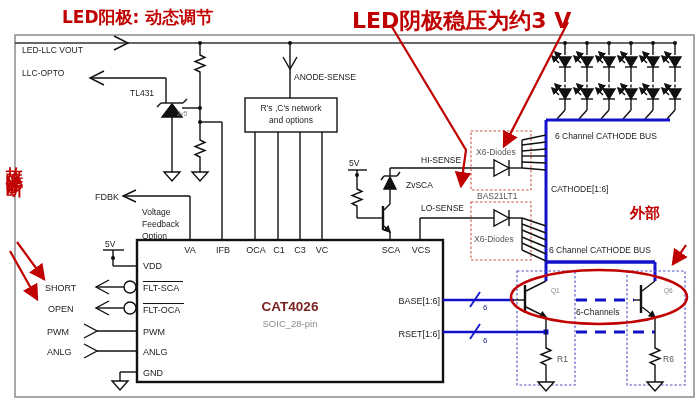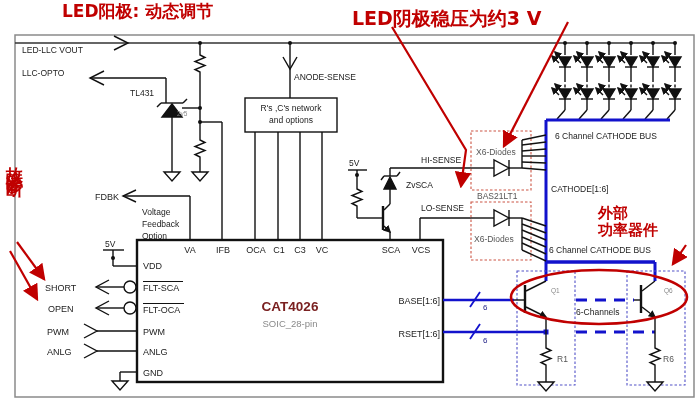--- a/index.html
+++ b/index.html
@@ -1,26 +1,26 @@
 <!DOCTYPE html>
 <html><head>
 <meta charset="utf-8">
 <style>
   html,body{margin:0;padding:0;background:#fff;}
   .stage{position:relative;width:698px;height:404px;background:#fff;overflow:hidden;
          font-family:"Liberation Sans","DejaVu Sans",sans-serif;}
   .stage svg{position:absolute;left:0;top:0;}
   .red-note{position:absolute;color:#c00000;font-weight:bold;white-space:nowrap;
             font-family:"DejaVu Sans","Liberation Sans",sans-serif;}
-  .note-anode{left:62px;top:0;font-size:17px;}
-  .note-reg{left:352px;top:6px;font-size:19px;}
+  .note-anode{left:62px;top:6px;font-size:17px;}
+  .note-reg{left:352px;top:6px;font-size:22px;}
   .note-ovp{left:554px;top:2px;font-size:16px;}
   .note-fault{left:4px;top:154px;font-size:17px;writing-mode:vertical-rl;
               text-orientation:upright;letter-spacing:4px;}
-  .note-ext{position:absolute;left:598px;top:205px;width:94px;text-align:left;
+  .note-ext{position:absolute;left:598px;top:205px;width:94px;text-align:center;
             color:#c00000;font-weight:bold;font-size:15px;line-height:1.1;
             font-family:"DejaVu Sans","Liberation Sans",sans-serif;}
   text{font-family:"Liberation Sans","DejaVu Sans",sans-serif;fill:#222;}
   .lbl{font-size:8.5px;}
   .pin{font-size:9px;}
   .tiny{font-size:6.5px;fill:#888;}
   .gray{fill:#555;}
   .navy{fill:#222288;font-size:8px;}
   .chipname{font-size:13.5px;font-weight:bold;fill:#7a2121;}
   .chippkg{font-size:9.5px;fill:#8a8a8a;}
@@ -348,16 +348,15 @@
     <line x1="686" y1="245" x2="673" y2="264" marker-end="url(#mRed)"></line>
     <ellipse cx="599" cy="297" rx="88" ry="27" stroke-width="2.6"></ellipse>
   </g>
 </svg>
 
 <div class="red-note note-anode">LED阳极: 动态调节</div>
 <div class="red-note note-reg">LED阴极稳压为约3 V</div>
 <div class="red-note note-fault">故障诊断</div>
 <div class="note-ext">
   <div>外部</div>
-  <div>功率器件</div>
 </div>
 
 </div>
 
 </body></html>

